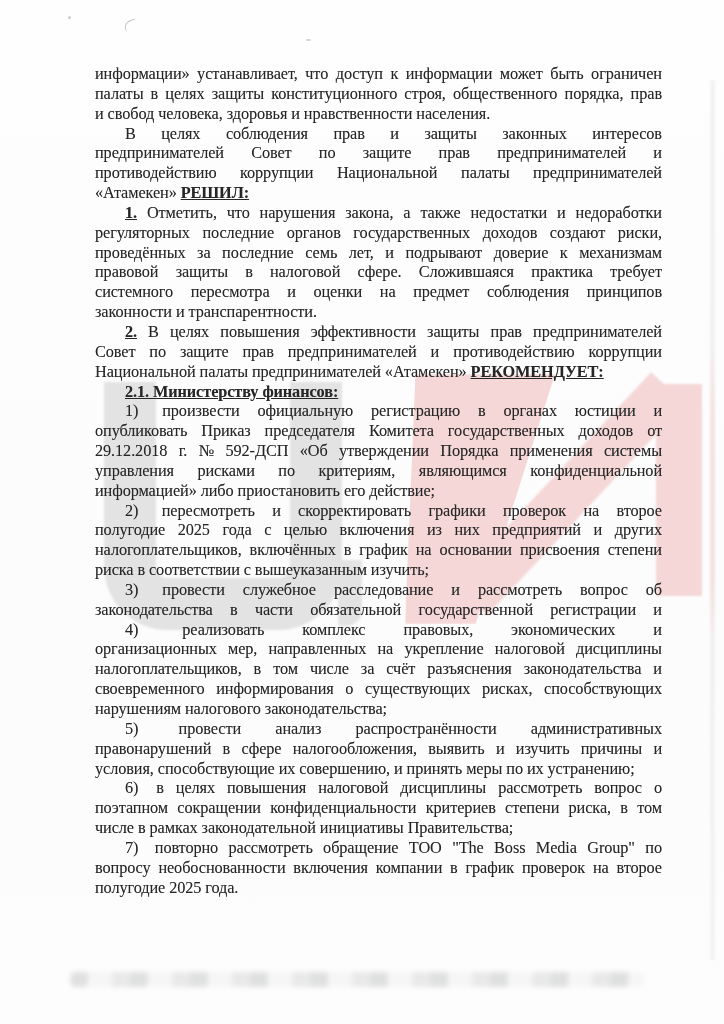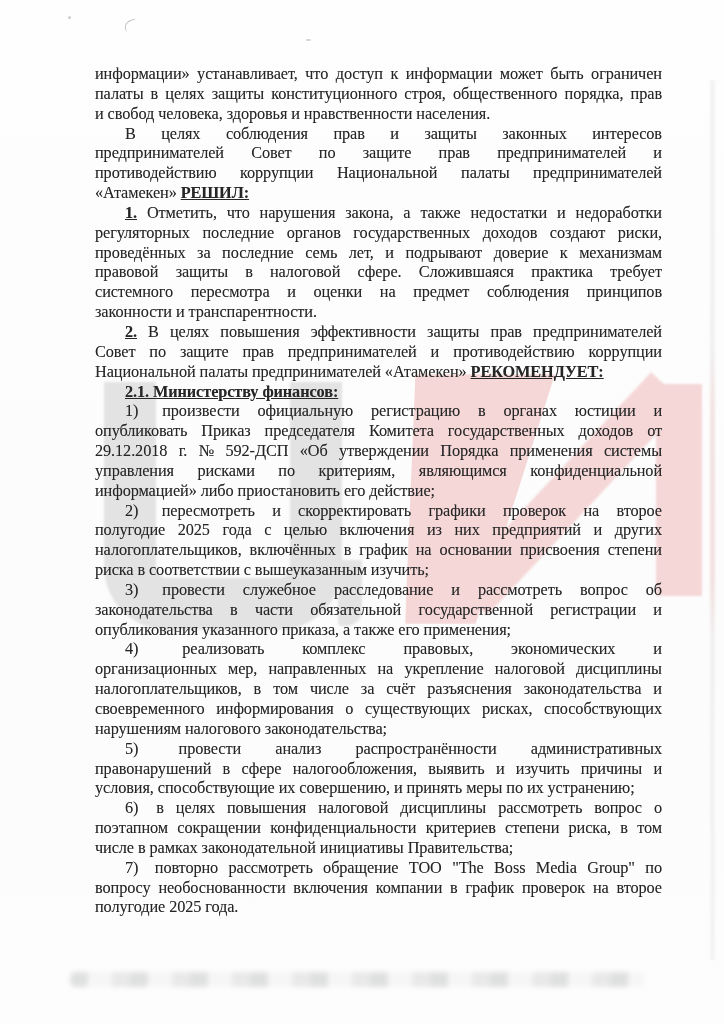--- a/index.html
+++ b/index.html
@@ -343,21 +343,20 @@
       </div>
       <div class="line just">
         <span>законодательства</span>
         <span>в</span>
         <span>части</span>
         <span>обязательной</span>
         <span>государственной</span>
         <span>регистрации</span>
         <span>и</span>
       </div>
-      <div class="line"><span>опубликования указанного приказа, а также его применения;</span></div>
       <div class="line just ind">
         <span class="num">4)</span>
         <span>реализовать</span>
         <span>комплекс</span>
         <span>правовых,</span>
         <span>экономических</span>
         <span>и</span>
       </div>
       <div class="line just">
         <span>организационных</span>

